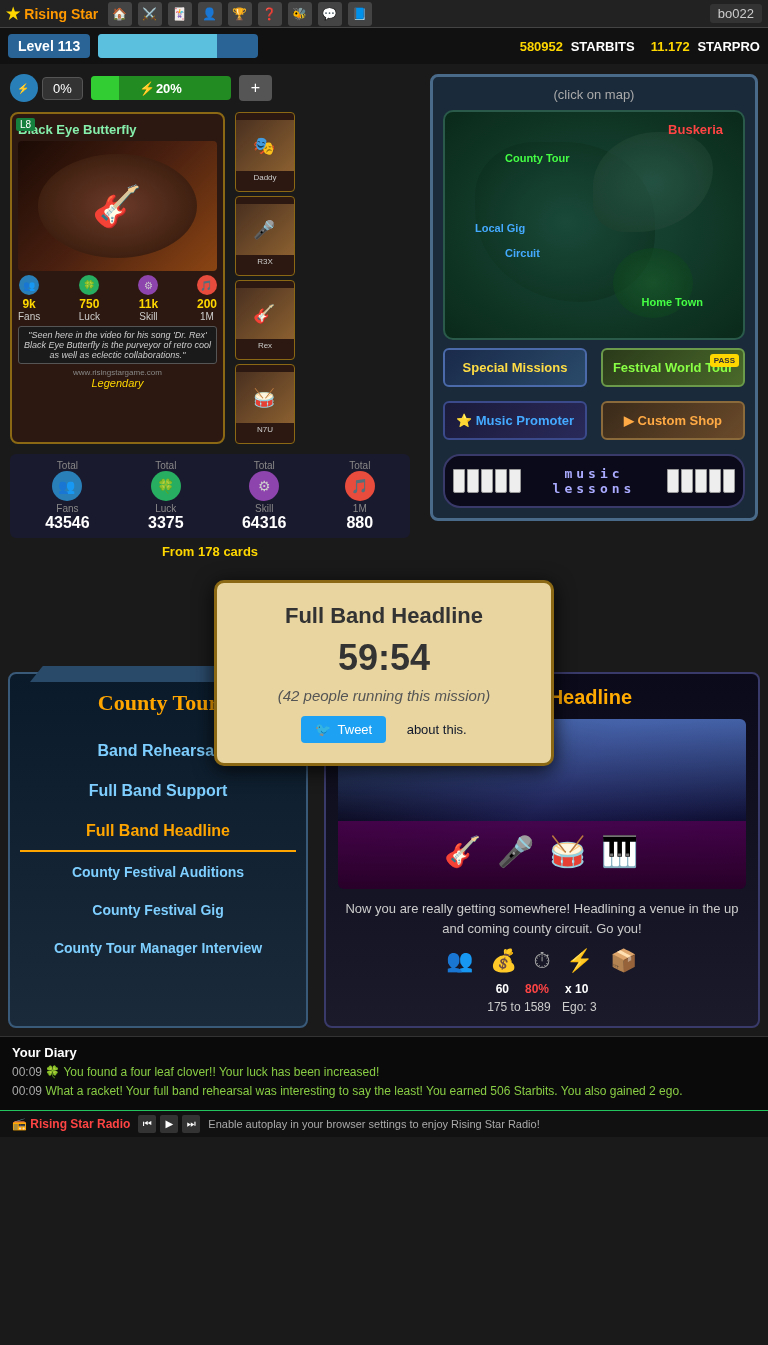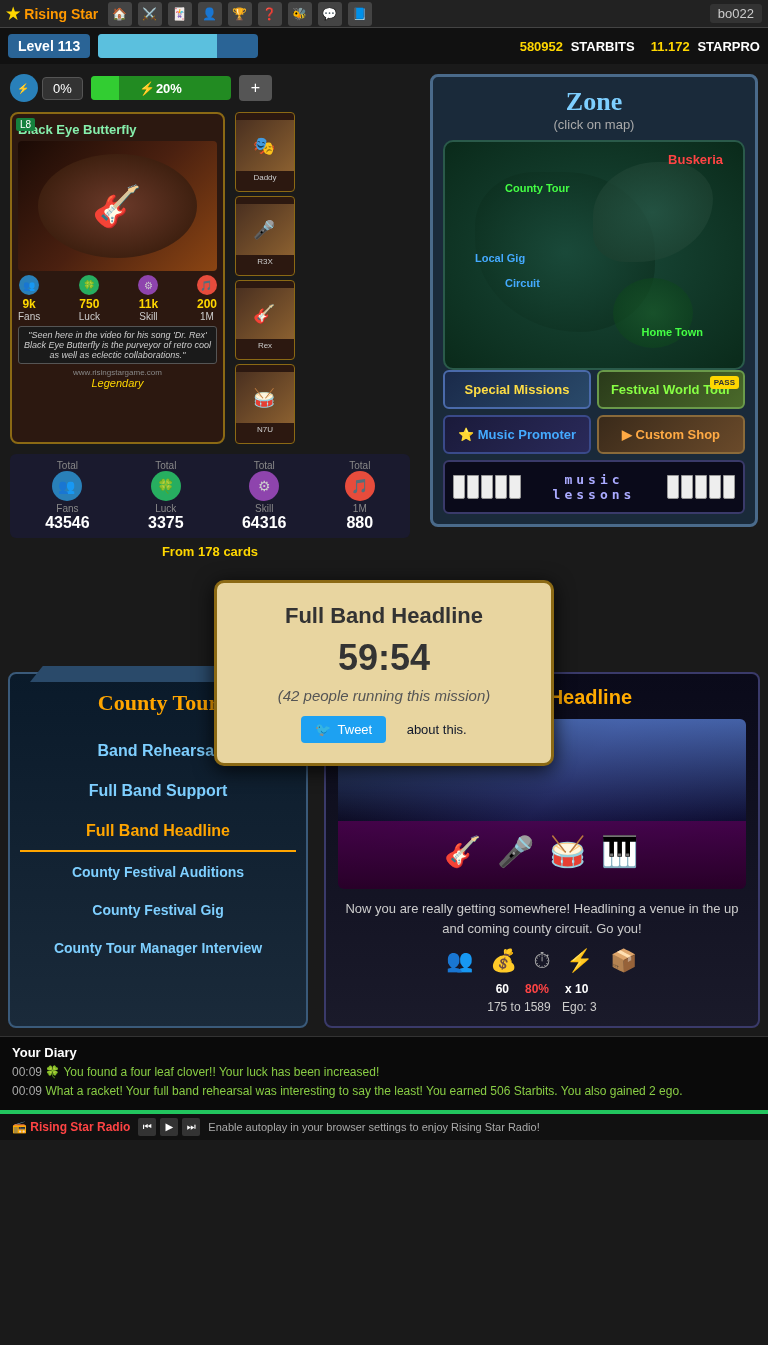--- a/index.html
+++ b/index.html
@@ -359,21 +359,22 @@
     }
     .map-label.buskeria { color: #ff4444; top: 10px; right: 20px; font-size: 13px; }
     .map-label.county-tour { color: #44ff44; top: 40px; left: 60px; }
     .map-label.local-gig { color: #44aaff; top: 110px; left: 30px; }
     .map-label.circuit { color: #44aaff; top: 135px; left: 60px; }
     .map-label.home-town { color: #44ff44; bottom: 30px; right: 40px; }
 
     .zone-buttons {
       display: grid;
       grid-template-columns: 1fr 1fr;
-      gap: 6px;
+      gap: 14px;
+      margin-top: 8px;
     }
     .zone-btn {
       background: #1a3a5a;
       border: 2px solid #3a6a9a;
       border-radius: 6px;
       padding: 10px 8px;
       text-align: center;
       cursor: pointer;
       font-size: 13px;
       font-weight: bold;
@@ -404,20 +405,21 @@
       grid-column: span 2;
       background: #0a0a1a;
       border-color: #3a3a6a;
       color: #aaaaff;
       display: flex;
       align-items: center;
       justify-content: center;
       gap: 4px;
       font-family: monospace;
       letter-spacing: 4px;
+      border-radius: 17px;
     }
     .piano-keys {
       display: flex; gap: 2px;
     }
     .piano-key-w {
       width: 12px; height: 24px;
       background: #eee;
       border-radius: 0 0 2px 2px;
       border: 1px solid #999;
     }
@@ -612,21 +614,21 @@
     .diary-entry .time { color: #aaa; }
     .diary-entry .clover { color: #44cc44; }
 
     
     .radio-bar {
       background: #111;
       padding: 4px 12px;
       display: flex;
       align-items: center;
       gap: 8px;
-      border-top: 4px solid #22c55e;
+      border-top: 1px solid #22c55e;
     }
     .radio-logo {
       color: #ff4444;
       font-size: 12px;
       font-weight: bold;
     }
     .radio-controls {
       display: flex; gap: 4px;
     }
     .radio-ctrl-btn {
@@ -799,21 +801,20 @@
 
     <div class="cards-from">
       <span>From</span>
       <span>178</span>
       <span>cards</span>
     </div>
   </div>
 
   <div class="right-panel">
     <div class="zone-box">
-      <div class="zone-title">Zone</div>
       <div class="zone-subtitle">(click on map)</div>
 
       <div class="map-container">
 
         <div style="position:absolute;width:180px;height:160px;background:radial-gradient(ellipse,#1a4a3a,#0a2a1a);border-radius:40% 60% 50% 70%;top:30px;left:30px;opacity:0.8;"></div>
         <div style="position:absolute;width:80px;height:70px;background:radial-gradient(ellipse,#1a5a2a,#0a3a1a);border-radius:50%;bottom:20px;right:50px;opacity:0.7;"></div>
         <div style="position:absolute;width:120px;height:100px;background:radial-gradient(ellipse,#2a5a4a,#1a3a2a);border-radius:60% 40% 70% 30%;top:20px;right:30px;opacity:0.7;"></div>
         <div class="map-label buskeria">Buskeria</div>
         <div class="map-label county-tour">County Tour</div>
         <div class="map-label local-gig">Local Gig</div>

